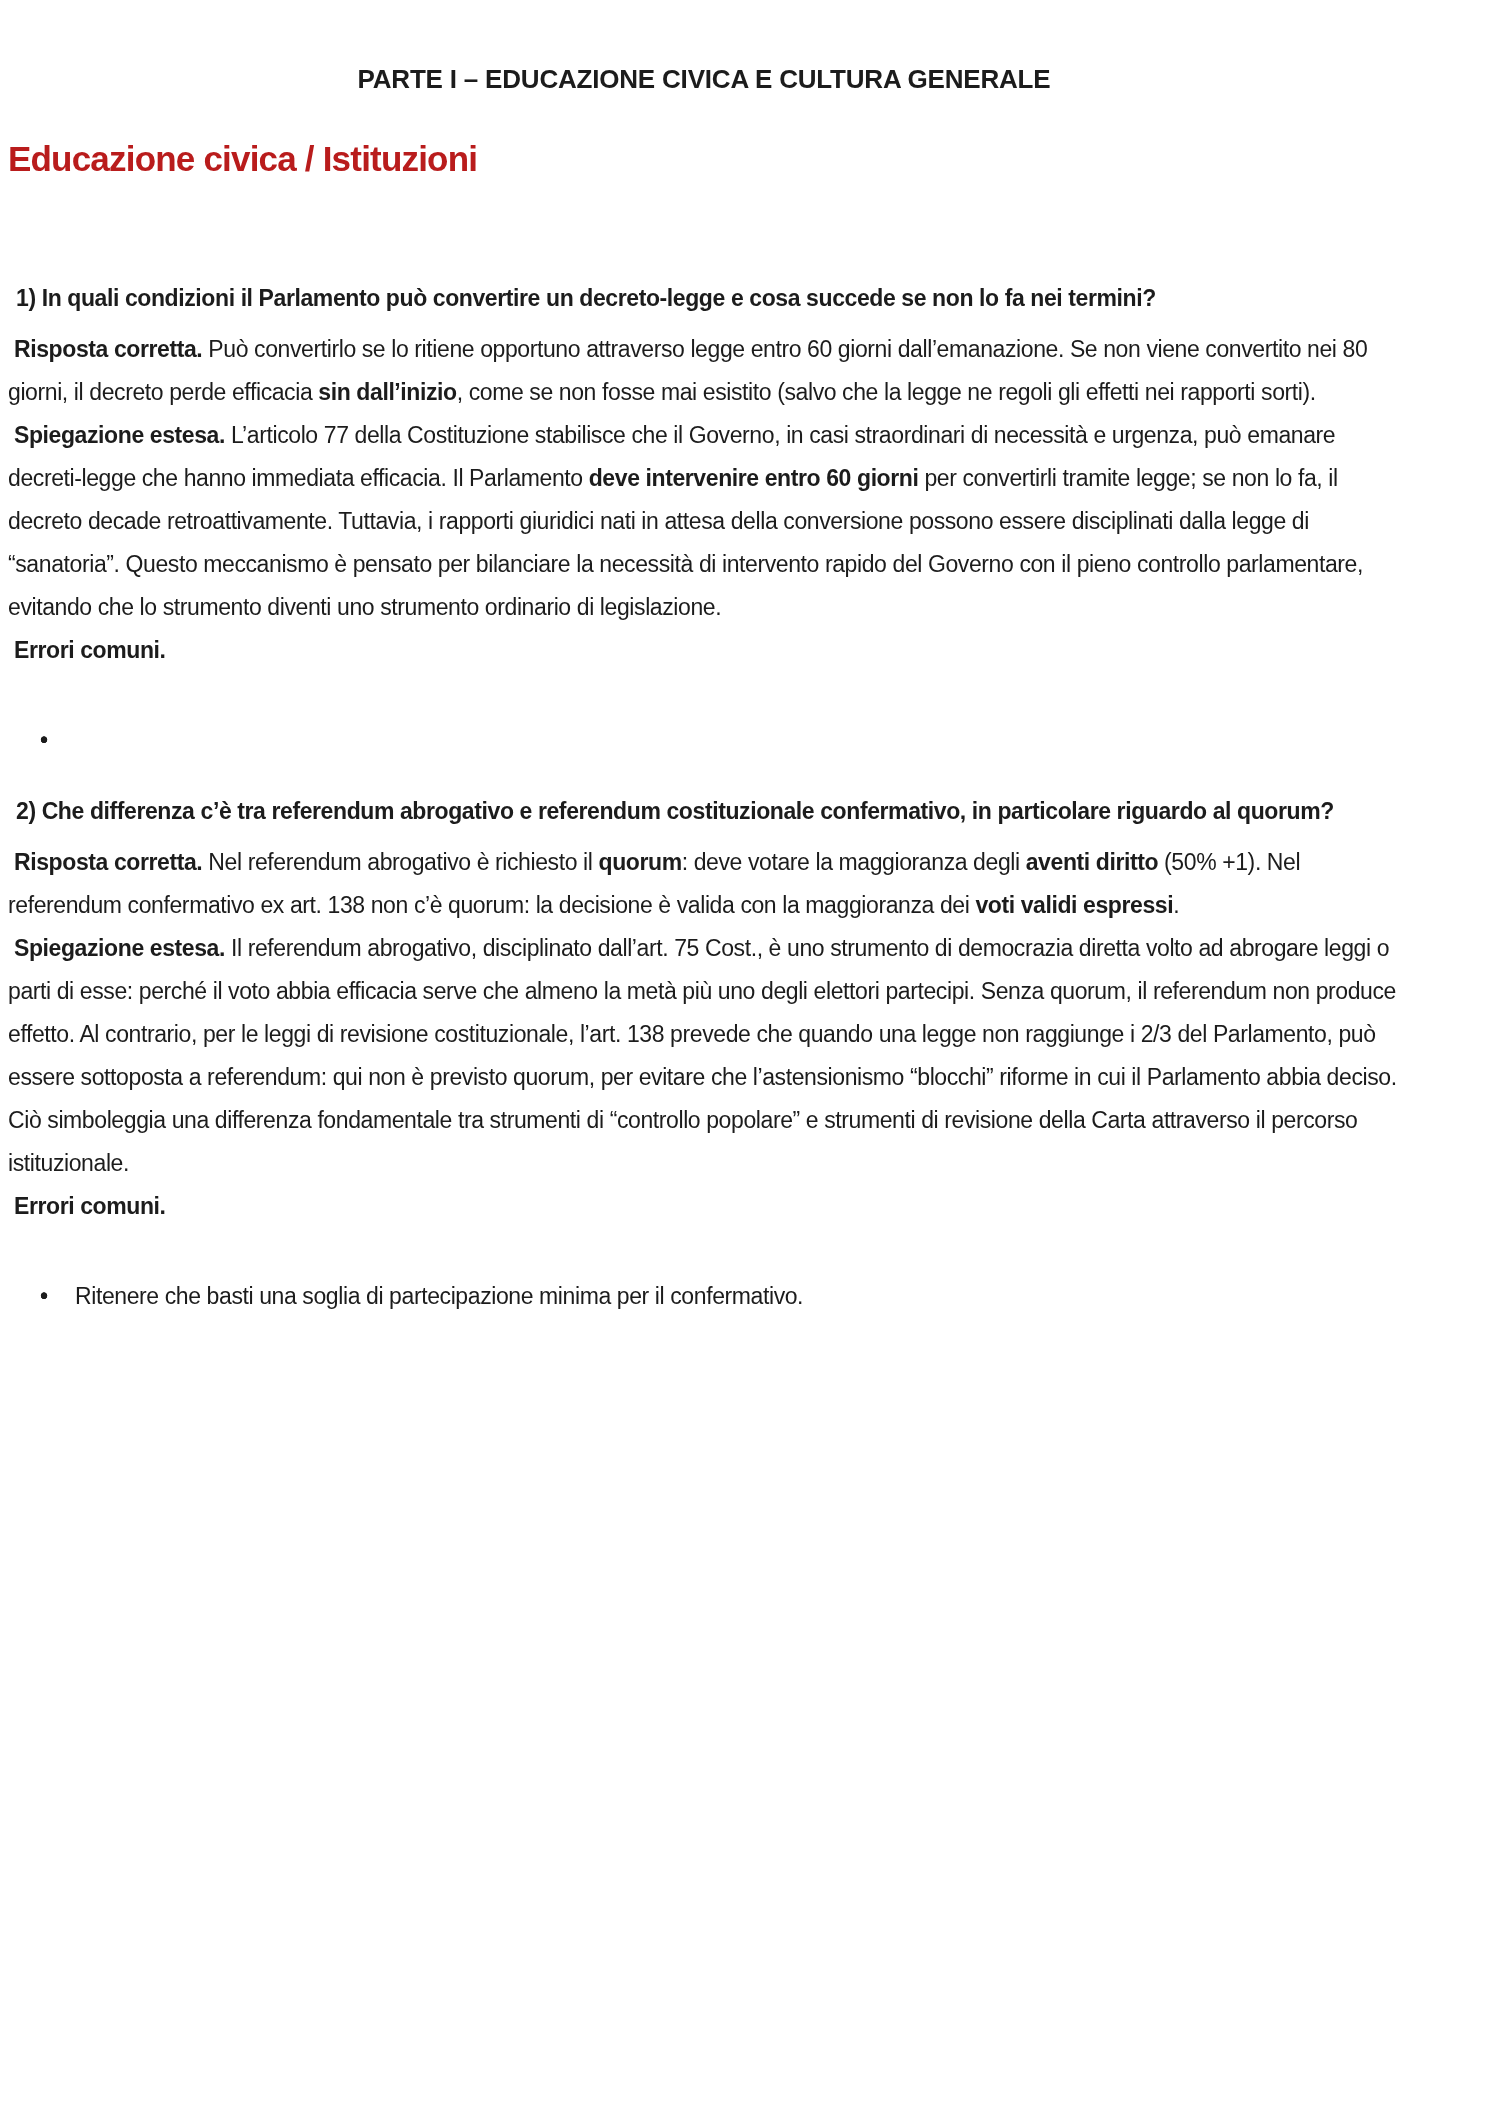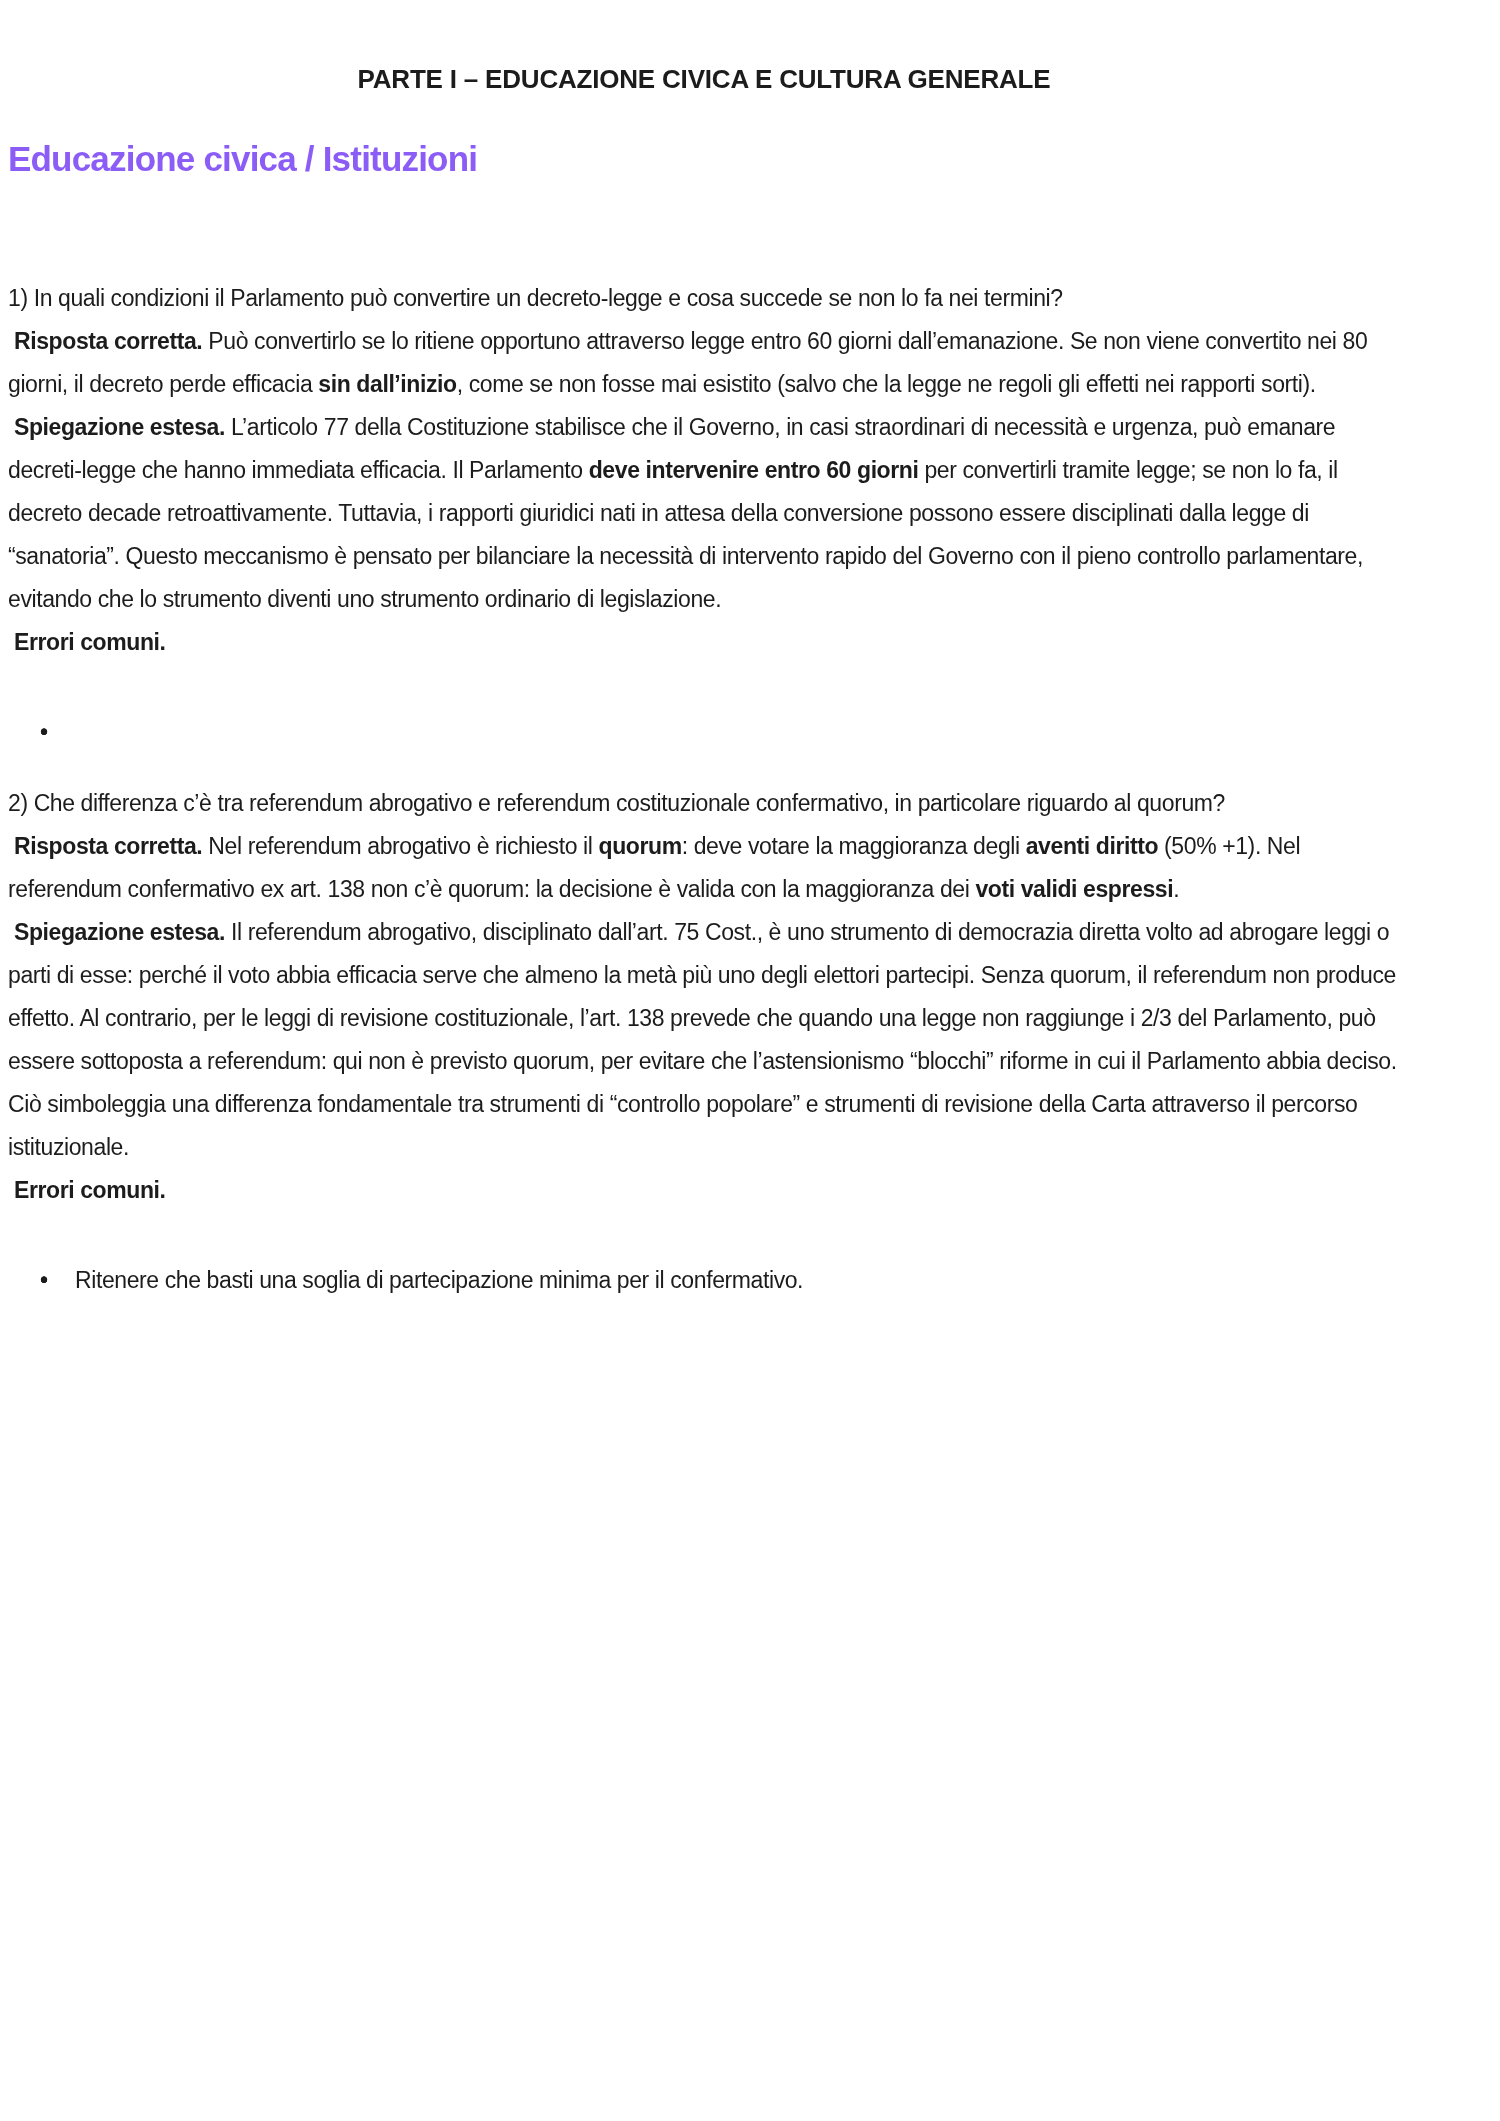--- a/index.html
+++ b/index.html
@@ -24,24 +24,24 @@
   .heading{
     font-size:35px;
     font-weight:bold;
     letter-spacing:-0.8px;
     margin:44px 0 0 0;
   }
   .question{margin-top:98px;}
   .question + .question{margin-top:118px;}
   .q-title{
     font-size:23px;
-    font-weight:normal;
+    font-weight:bold;
     letter-spacing:-0.4px;
     line-height:43px;
-    margin:0;
+    margin:8px;
   }
   .para{
     font-size:23px;
     letter-spacing:-0.4px;
     line-height:43px;
     margin:0;
     white-space:pre-wrap;
   }
   .para .b{font-weight:bold;margin-top:12px;}
   ul.bullets{
@@ -62,21 +62,21 @@
     left:32px;
     top:0;
     font-size:23px;
   }
 </style>
 </head>
 <body>
 
 <div class="page" style="color: rgb(28, 28, 28); padding-left: 8px;">
   <div class="kicker">PARTE I – EDUCAZIONE CIVICA E CULTURA GENERALE</div>
-  <h1 class="heading" style="color: #8b5cf6;">Educazione civica / Istituzioni</h1>
+  <h1 class="heading" style="color: #b91c1c;">Educazione civica / Istituzioni</h1>
   <main id="qa">
       <section class="question">
         <h2 class="q-title">1) In quali condizioni il Parlamento può convertire un decreto-legge e cosa succede se non lo fa nei termini?</h2>
         <p class="para"><span class="b"> Risposta corretta. </span><span>Può convertirlo se lo ritiene opportuno attraverso legge entro 60 giorni dall’emanazione. Se non viene convertito nei 80 giorni, il decreto perde efficacia </span><span class="b">sin dall’inizio</span><span>, come se non fosse mai esistito (salvo che la legge ne regoli gli effetti nei rapporti sorti).</span></p>
         <p class="para"><span class="b"> Spiegazione estesa. </span><span>L’articolo 77 della Costituzione stabilisce che il Governo, in casi straordinari di necessità e urgenza, può emanare decreti-legge che hanno immediata efficacia. Il Parlamento </span><span class="b">deve intervenire entro 60 giorni</span><span> per convertirli tramite legge; se non lo fa, il decreto decade retroattivamente. Tuttavia, i rapporti giuridici nati in attesa della conversione possono essere disciplinati dalla legge di “sanatoria”. Questo meccanismo è pensato per bilanciare la necessità di intervento rapido del Governo con il pieno controllo parlamentare, evitando che lo strumento diventi uno strumento ordinario di legislazione.</span></p>
         <p class="para"><span class="b"> Errori comuni.</span></p>
         <ul class="bullets">
           <li><span class="dot">•</span></li>
           <li><span class="dot">•</span></li>
           <li><span class="dot">•</span></li>

